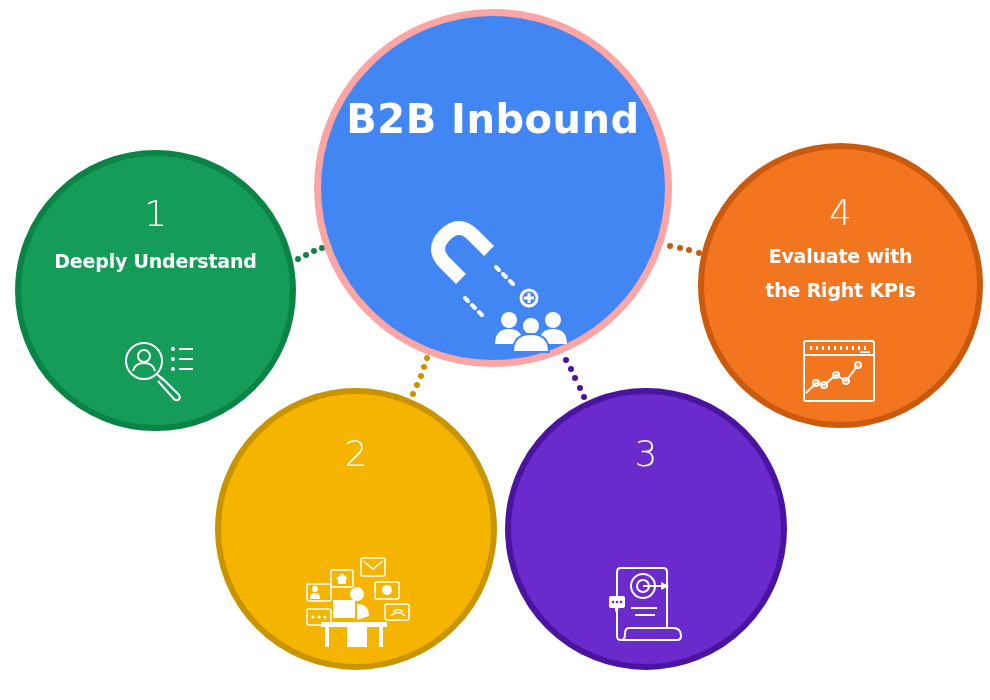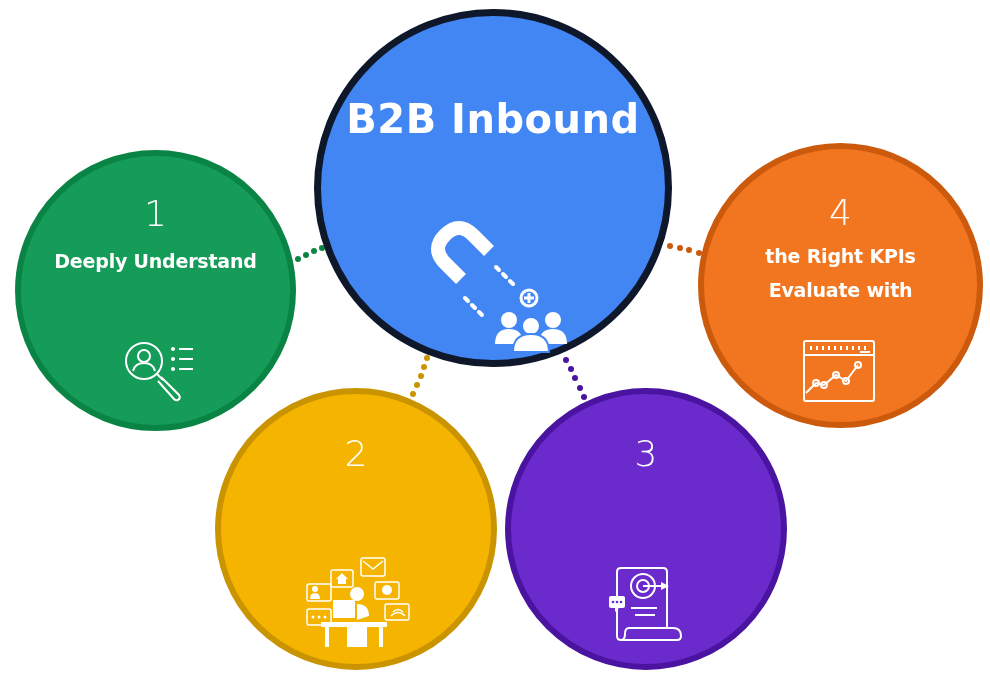--- a/index.html
+++ b/index.html
@@ -4,21 +4,21 @@
 <style>
   html, body { margin: 0; padding: 0; background: #ffffff; }
   body { width: 990px; height: 700px; position: relative; overflow: hidden; font-family: "DejaVu Sans", "Liberation Sans", sans-serif; }
   #stage { position: absolute; left: 0; top: 0; width: 990px; height: 700px; }
   .circle { position: absolute; border-radius: 50%; box-sizing: border-box; color: #ffffff; text-align: center; }
   .num { position: absolute; left: 0; right: 0; font-weight: 300; font-size: 36px; line-height: 40px; font-family: "DejaVu Sans", sans-serif; }
   .lbl { position: absolute; left: 0; right: 0; font-weight: bold; font-size: 19px; line-height: 34px; letter-spacing: -0.2px; }
   .lbl span { display: block; }
   .icon { position: absolute; }
 
-  #c-center { left: 314px; top: 9px; width: 358px; height: 358px; background: #4286f4; border: 7px solid #0f172a; }
+  #c-center { left: 314px; top: 9px; width: 358px; height: 358px; background: #4286f4; border: 7px solid #fca5a5; }
   #c-center .title { position: absolute; left: 0; right: 0; top: 74px; font-size: 40px; line-height: 58px; font-weight: bold; letter-spacing: 0.5px; }
   #c-center .title span { display: block; }
 
   #c1 { left: 15px; top: 150px; width: 281px; height: 281px; background: #159c59; border: 6px solid #0a8444; }
   #c2 { left: 215px; top: 388px; width: 282px; height: 282px; background: #f4b400; border: 6px solid #c99400; }
   #c3 { left: 505px; top: 388px; width: 282px; height: 282px; background: #6a2acc; border: 6px solid #4a14a0; }
   #c4 { left: 698px; top: 143px; width: 285px; height: 285px; background: #f27620; border: 6px solid #cc5a0c; }
 
   .dots { position: absolute; left: 0; top: 0; }
 </style>
@@ -167,22 +167,22 @@
         <circle cx="6" cy="40" r="1.3"></circle>
           <circle cx="10" cy="40" r="1.3"></circle>
           <circle cx="14" cy="40" r="1.3"></circle>
       </g>
     </svg>
   </div>
 
   <div class="circle" id="c4">
     <div class="num" style="top:44px;">4</div>
     <div class="lbl" style="top:90px;">
+      <span>Evaluate with</span>
       <span>the Right KPIs</span>
-      <span>Evaluate with</span>
     </div>
     <svg class="icon" style="left:98px; top:190px;" width="76" height="64" viewBox="0 0 76 64">
       <g fill="none" stroke="#fff" stroke-width="2">
         <rect x="2" y="2" width="70" height="60" rx="2"></rect>
         <line x1="2" y1="16" x2="72" y2="16"></line>
         <polyline points="4,54 14,44 22,46 34,36 44,42 56,26"></polyline>
         <circle cx="14" cy="44" r="3"></circle>
         <circle cx="22" cy="46" r="3"></circle>
         <circle cx="34" cy="36" r="3"></circle>
         <circle cx="44" cy="42" r="3"></circle>

